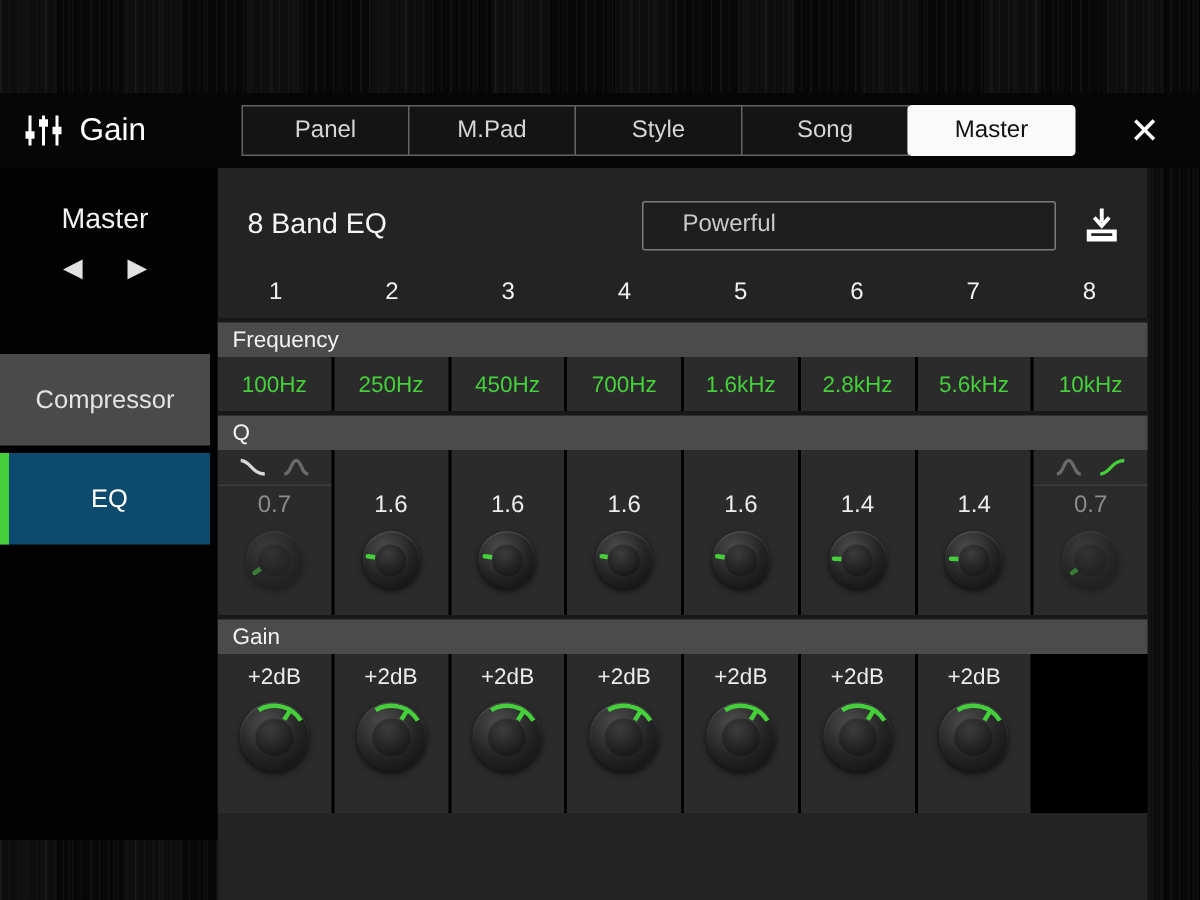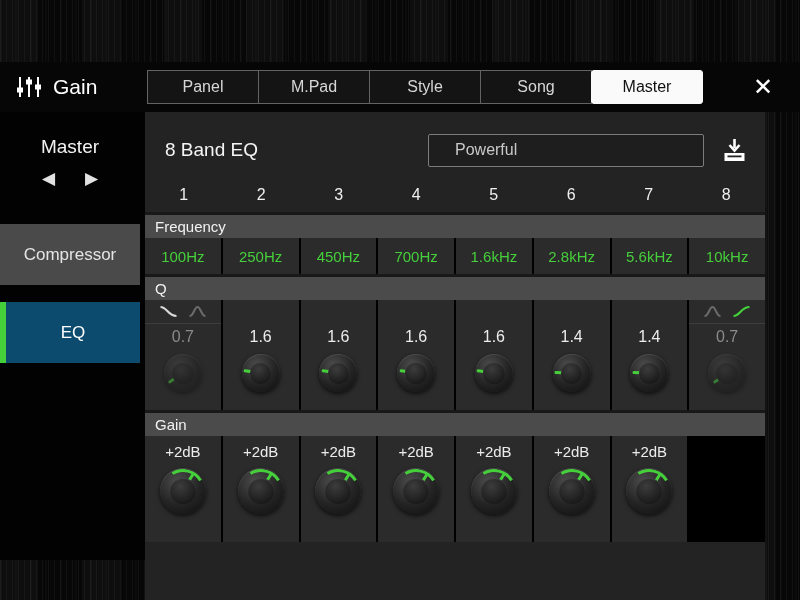--- a/index.html
+++ b/index.html
@@ -23,42 +23,42 @@
     background:#060606; display:flex; align-items:center;
   }
   .title-group { display:flex; align-items:center; gap:11px; padding-left:16px; width:145px; }
   .app-title { font-size:21px; color:#fff; }
   .tabs { display:flex; align-items:center; }
   .tab {
     width:112px; height:34px; display:flex; align-items:center; justify-content:center;
     background:#141414; border:1px solid #636363; margin-left:-1px;
     color:#d6d6d6; font-size:16px; cursor:pointer;
   }
-  .tab:first-child { margin-left:2px; }
+  .tab:first-child { margin-left:16px; }
   .tab.active {
     background:#fafafa; color:#111; border-color:#fafafa; border-radius:3px; z-index:2;
   }
   .close-btn {
     margin-left:auto; margin-right:20px; font-size:24px; color:#fff;
     width:34px; height:34px; display:flex; align-items:center; justify-content:center; cursor:pointer;
   }
 
   
   .content { position:absolute; top:112px; left:0; width:765px; height:448px; display:flex; background:#000; }
 
   .sidebar { width:145px; height:100%; background:#020202; position:relative; }
   .master-label { text-align:center; width:140px; margin-top:24px; font-size:19px; color:#f2f2f2; }
   .nav-arrows { width:140px; display:flex; justify-content:center; gap:30px; margin-top:12px; }
   .nav-arrows span { font-size:17px; color:#e2e2e2; cursor:pointer; line-height:1; }
   .side-item {
     position:absolute; left:0; width:140px; height:61px;
     display:flex; align-items:center; justify-content:center;
     font-size:17px; color:#e4e4e4; background:#4a4a4a; cursor:pointer;
   }
-  .side-item.compressor { top:112px; }
+  .side-item.compressor { top:124px; }
   .side-item.eq { top:190px; background:#0c4a6e; border-left:6px solid var(--green); color:#fff; }
 
   
   .panel { width:620px; height:544px; background:#232323; }
   .panel-head { display:flex; align-items:center; padding:16px 18px 6px 20px; height:66px; }
   .panel-title { font-size:19px; color:#f5f5f5; }
   .preset-box {
     margin-left:auto; width:276px; height:33px; border:1px solid #7c7c7c; border-radius:2px;
     display:flex; align-items:center; padding-left:26px; cursor:pointer; background:#1e1e1e;
   }

